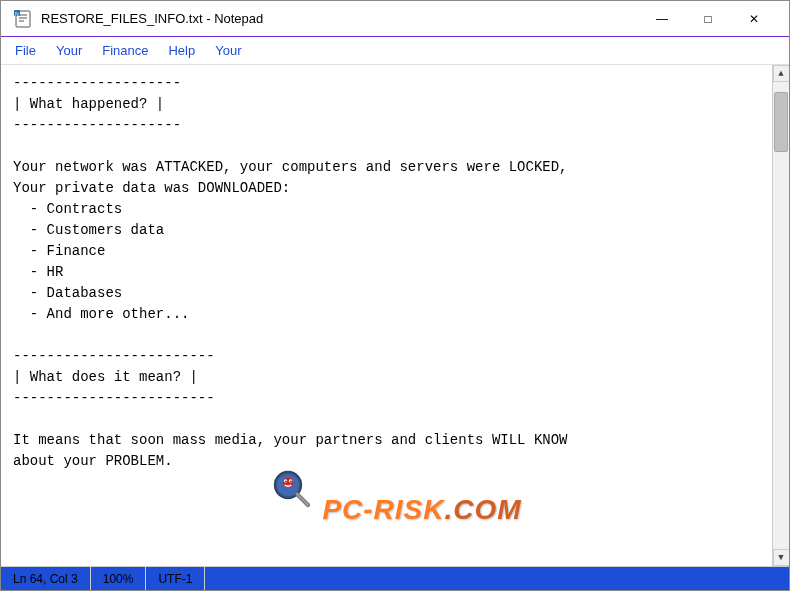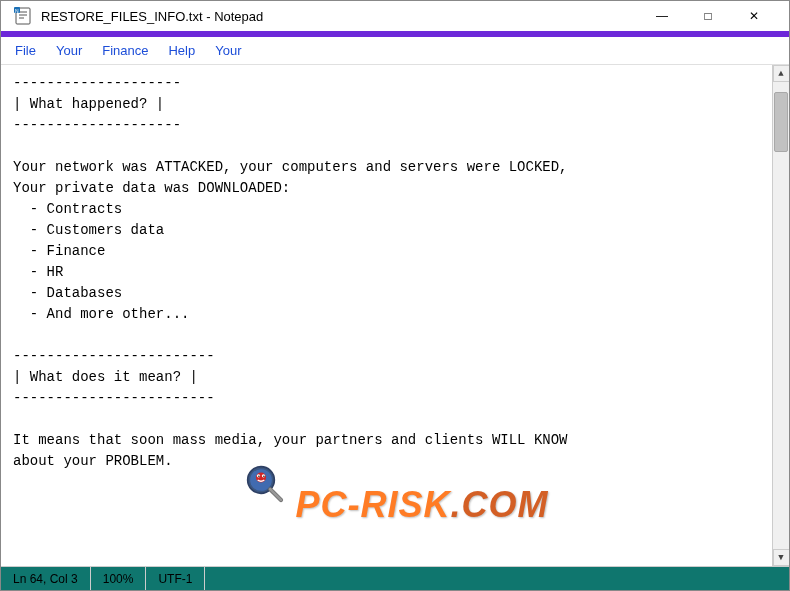--- a/index.html
+++ b/index.html
@@ -24,21 +24,21 @@
       display: flex;
       flex-direction: column;
     }
 
     .title-bar {
       background: #ffffff;
       height: 36px;
       display: flex;
       align-items: center;
       padding: 15px 12px;
-      border-bottom: 6px solid #6d28d9;
+      border-bottom: 1px solid #6d28d9;
       user-select: none;
     }
 
     .title-bar-icon {
       width: 20px;
       height: 20px;
       margin-right: 8px;
       display: flex;
       align-items: center;
       justify-content: center;
@@ -142,21 +142,21 @@
       left: 1px;
       right: 1px;
       height: 60px;
       background: #c1c1c1;
       border: 1px solid #a8a8a8;
       border-radius: 2px;
     }
 
     .status-bar {
       height: 24px;
-      background: #0f766e;
+      background: #1d4ed8;
       border-top: 1px solid #ccc;
       display: flex;
       align-items: center;
       padding: 0 8px;
       font-family: 'Segoe UI', Arial, sans-serif;
       font-size: 12px;
       color: #000;
       gap: 0;
     }
 
@@ -191,21 +191,21 @@
       opacity: 0.85;
     }
 
     .watermark-icon {
       width: 50px;
       height: 50px;
     }
 
     .watermark-text {
       font-family: Arial, sans-serif;
-      font-size: 36px;
+      font-size: 28px;
       font-weight: bold;
       font-style: italic;
       color: #ff6600;
       text-shadow: 1px 1px 2px rgba(0,0,0,0.3);
       letter-spacing: 1px;
       margin-top: 40px;
     }
 
     .watermark-text span.dot-com {
       color: #cc4400;

